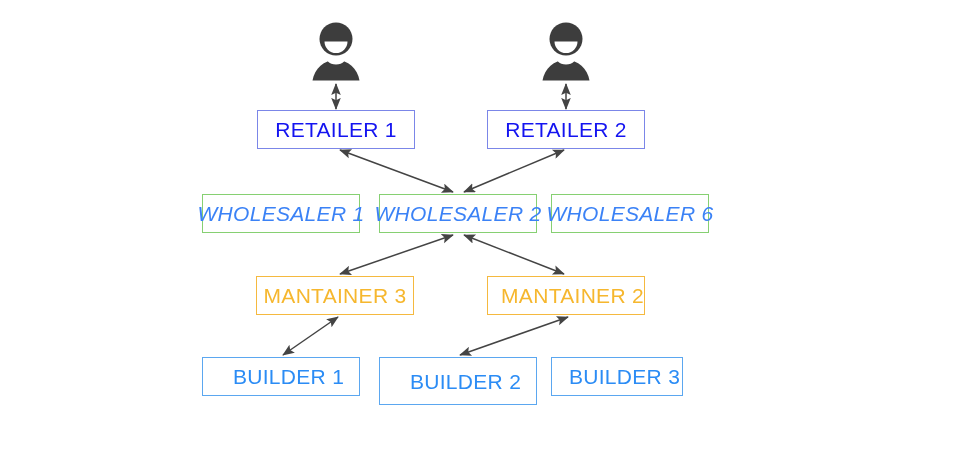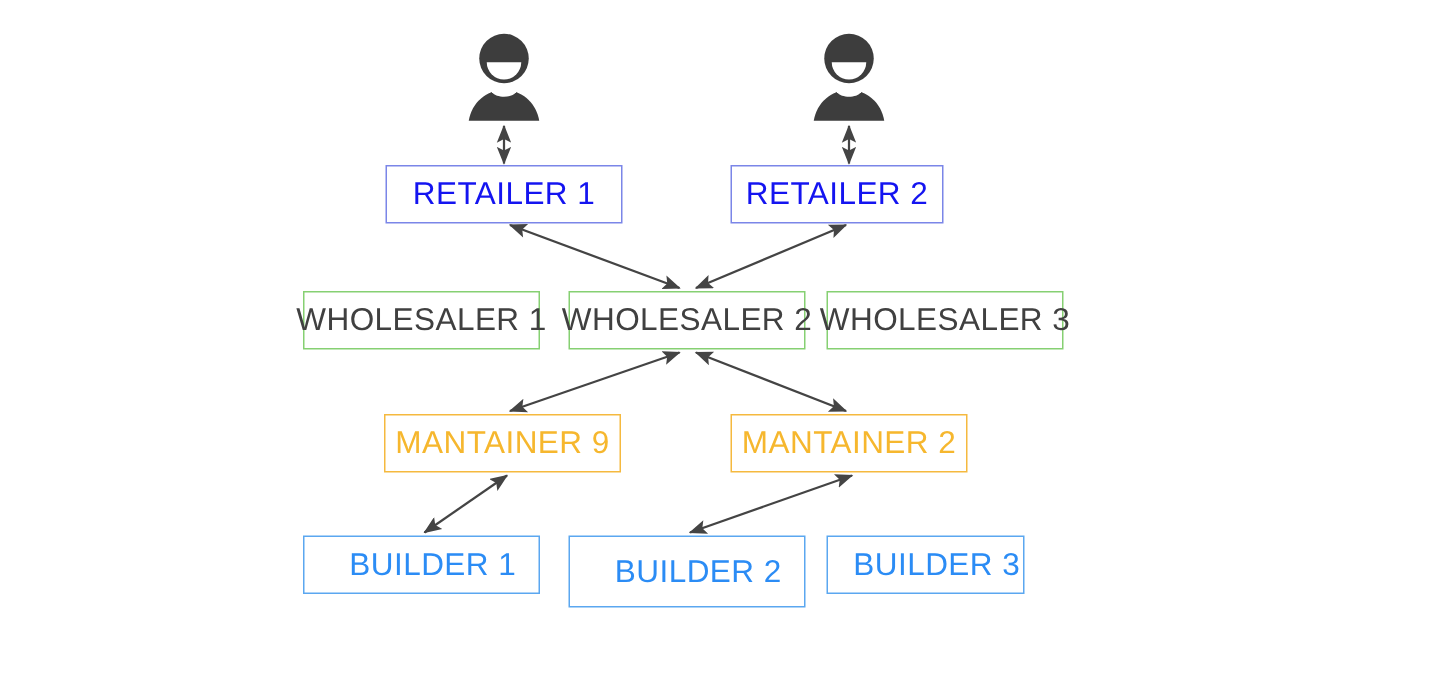--- a/index.html
+++ b/index.html
@@ -44,21 +44,22 @@
   .node-retailer {
     border-color: #7b86e8;
   }
   .node-retailer .node-label {
     color: #1414f0;
   }
   .node-wholesaler {
     border-color: #86d072;
   }
   .node-wholesaler .node-label {
-    color: #404040;
+    color: #3b82f6;
+    font-style: italic;
   }
   .node-maintainer {
     border-color: #f5b93f;
   }
   .node-maintainer .node-label {
     color: #f6b72e;
   }
   .node-builder {
     border-color: #5ba7f0;
     padding-left: 15px;
@@ -111,38 +112,38 @@
       <circle cx="30" cy="17" r="16.5" fill="#3d3d3d"></circle>
       <path d="M18.5,19.5 a11.5,11.5 0 0 0 23,0 z" fill="#ffffff"></path>
       <path d="M30,38 C18,38 8.5,46.5 6.5,58.5 L53.5,58.5 C51.5,46.5 42,38 30,38 Z" fill="#3d3d3d"></path>
       <path d="M22,39.5 C25,43.5 35,43.5 38,39.5 L38,36 L22,36 Z" fill="#ffffff"></path>
     </svg>
   </div>
 
   <div class="node node-retailer" id="retailer-1" style="left: 257px; top: 110px; width: 158px; height: 39px;">
     <span class="node-label">RETAILER 1</span>
   </div>
-  <div class="node node-retailer" id="retailer-2" style="left: 487px; top: 110px; width: 142px; height: 39px;">
+  <div class="node node-retailer" id="retailer-2" style="left: 487px; top: 110px; width: 158px; height: 39px;">
     <span class="node-label">RETAILER 2</span>
   </div>
 
   <div class="node node-wholesaler" id="wholesaler-1" style="left: 202px; top: 194px; width: 158px; height: 39px;">
     <span class="node-label">WHOLESALER 1</span>
   </div>
   <div class="node node-wholesaler" id="wholesaler-2" style="left: 379px; top: 194px; width: 158px; height: 39px; text-align: right;">
     <span class="node-label">WHOLESALER 2</span>
   </div>
   <div class="node node-wholesaler" id="wholesaler-3" style="left: 551px; top: 194px; width: 158px; height: 39px;">
-    <span class="node-label">WHOLESALER 3</span>
+    <span class="node-label">WHOLESALER 6</span>
   </div>
 
   <div class="node node-maintainer" id="maintainer-1" style="left: 256px; top: 276px; width: 158px; height: 39px;">
-    <span class="node-label">MANTAINER 9</span>
+    <span class="node-label">MANTAINER 3</span>
   </div>
-  <div class="node node-maintainer" id="maintainer-2" style="left: 487px; top: 276px; width: 158px; height: 39px;">
+  <div class="node node-maintainer" id="maintainer-2" style="left: 487px; top: 276px; width: 158px; height: 39px; justify-content: flex-end;">
     <span class="node-label">MANTAINER 2</span>
   </div>
 
   <div class="node node-builder" id="builder-1" style="left: 202px; top: 357px; width: 158px; height: 39px;">
     <span class="node-label">BUILDER 1</span>
   </div>
   <div class="node node-builder" id="builder-2" style="left: 379px; top: 357px; width: 158px; height: 48px;">
     <span class="node-label">BUILDER 2</span>
   </div>
   <div class="node node-builder" id="builder-3" style="left: 551px; top: 357px; width: 132px; height: 39px;">

